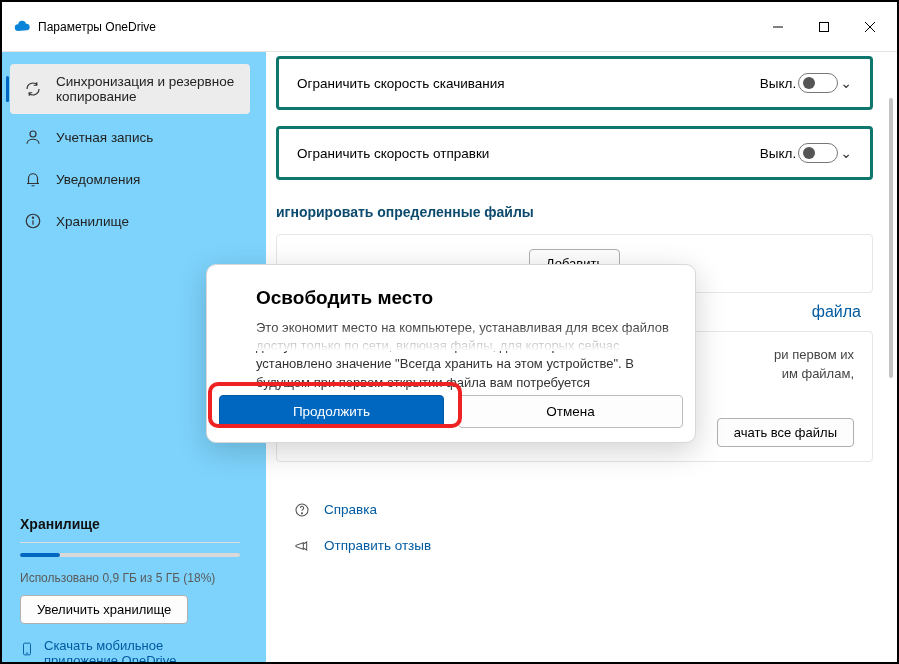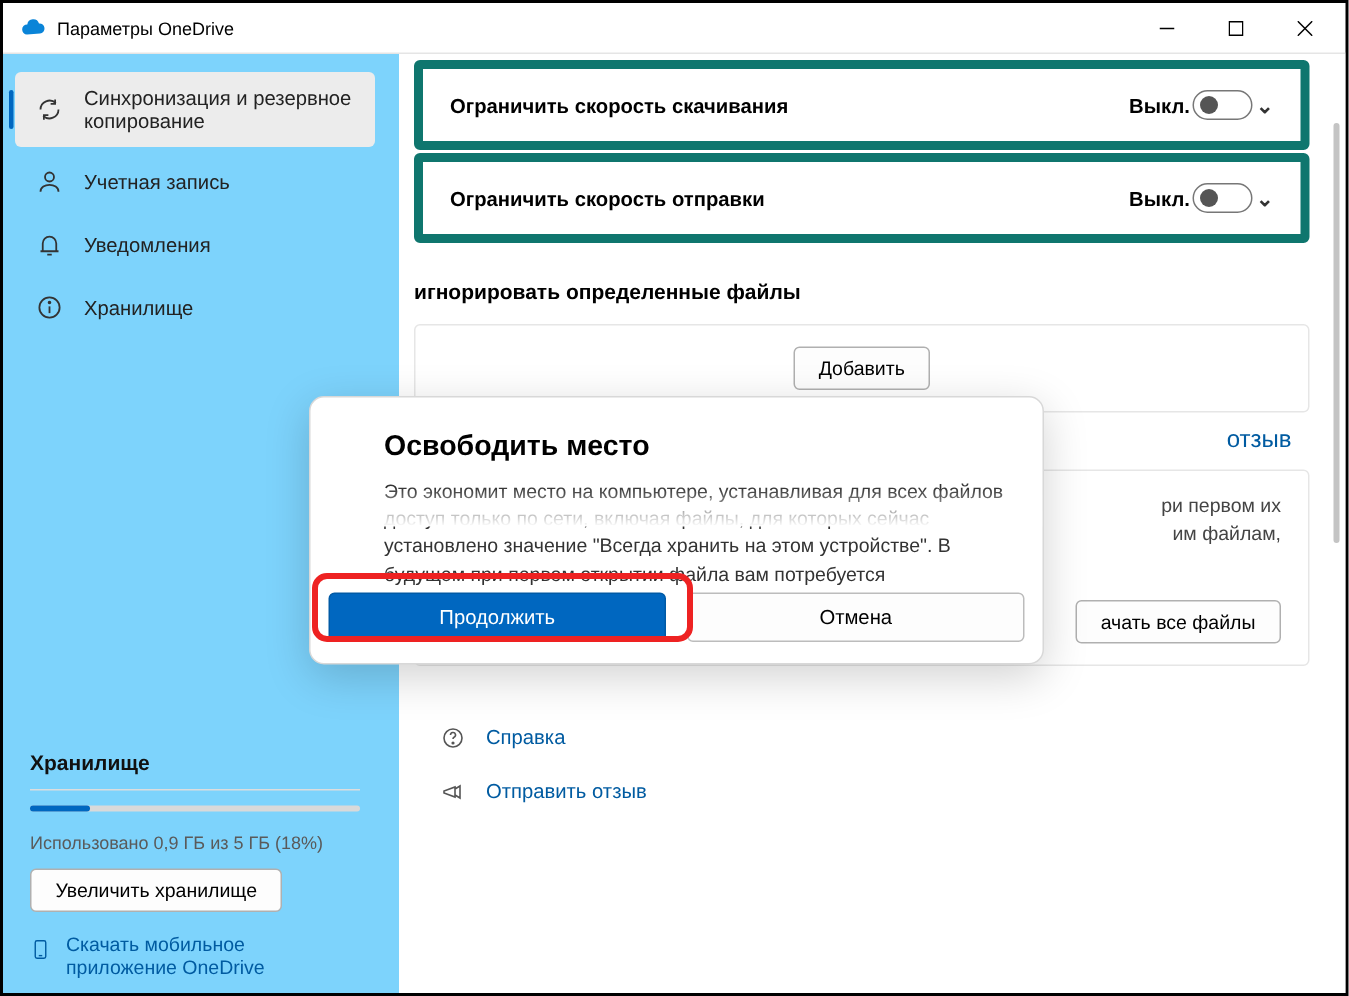--- a/index.html
+++ b/index.html
@@ -1,42 +1,42 @@
 <!DOCTYPE html>
 <html><head>
 <meta charset="utf-8">
 <style>
   * { box-sizing: border-box; margin: 0; padding: 0; font-family: "Segoe UI", sans-serif; }
   body { background: #fff; width: 899px; height: 664px; overflow: hidden; position: relative; border: 2px solid #000; }
-  .titlebar { display: flex; align-items: center; height: 34px; padding: 0 4px 0 12px; border-bottom: 1px solid #e5e5e5; }
+  .titlebar { display: flex; align-items: center; height: 50px; padding: 0 4px 0 12px; border-bottom: 1px solid #e5e5e5; }
   .titlebar .icon-cloud { width: 16px; height: 16px; margin-right: 8px; }
   .titlebar .title { font-size: 12px; color: #000; }
   .titlebar .win-controls { margin-left: auto; display: flex; }
   .titlebar .win-btn { width: 46px; height: 32px; display: flex; align-items: center; justify-content: center; font-size: 14px; color: #000; }
   .app { display: flex; height: 626px; }
   .sidebar { width: 264px; background: #7dd3fc; padding: 10px 8px 10px 0; display: flex; flex-direction: column; }
   .side-item { display: flex; align-items: center; gap: 14px; padding: 10px 14px; border-radius: 4px; margin: 2px 8px 2px 8px; font-size: 13.5px; color: #222; position: relative; }
   .side-item.active { background: #ececec; }
   .side-item.active::before { content: ""; position: absolute; left: -4px; top: 12px; bottom: 12px; width: 3px; background: #0067c0; border-radius: 2px; }
   .side-icon { width: 18px; height: 18px; display: flex; align-items: center; justify-content: center; color: #222; flex-shrink: 0; }
   .storage-block { margin-top: auto; padding: 0 18px 0 18px; }
   .storage-title { font-size: 14px; font-weight: 600; color: #111; padding-bottom: 10px; border-bottom: 1px solid #ddd; margin-bottom: 10px; }
   .storage-bar { width: 100%; height: 4px; background: #d9d9d9; border-radius: 2px; position: relative; margin-bottom: 14px; }
   .storage-bar-fill { position: absolute; left: 0; top: 0; bottom: 0; width: 18%; background: #0067c0; border-radius: 2px; }
   .storage-used { font-size: 12px; color: #5a5a5a; margin-bottom: 10px; }
   .btn-outline { display: inline-flex; align-items: center; justify-content: center; font-size: 13px; padding: 6px 16px; border: 1px solid #b0b0b0; background: #fdfdfd; border-radius: 4px; color: #000; }
   .mobile-link { display: flex; gap: 10px; align-items: flex-start; margin-top: 14px; font-size: 13px; color: #005ba1; }
   .mobile-link .phone-icon { width: 14px; height: 18px; flex-shrink: 0; margin-top: 2px; }
   .content { flex: 1; background: #fff; position: relative; padding: 4px 24px 0 10px; overflow: hidden; }
-  .setting-row { border: 6px solid #0f766e; border-radius: 4px; padding: 14px 18px; display: flex; align-items: center; justify-content: space-between; font-size: 13.5px; margin-bottom: 2px; font-weight: bold; }
+  .setting-row { border: 3px solid #0f766e; border-radius: 4px; padding: 14px 18px; display: flex; align-items: center; justify-content: space-between; font-size: 13.5px; margin-bottom: 16px; }
   .setting-row .right { display: flex; align-items: center; gap: 2px; }
   .toggle { width: 40px; height: 20px; border-radius: 10px; border: 1px solid #777; background: #fff; position: relative; }
   .toggle::after { content: ""; position: absolute; width: 12px; height: 12px; border-radius: 50%; background: #555; top: 3px; left: 4px; }
   .chev { font-size: 14px; color: #333; }
-  .section-title { font-size: 14px; font-weight: 600; color: #000000; margin: 24px 0 14px 0; }
+  .section-title { font-size: 14px; font-weight: 600; color: #0c4a6e; margin: 24px 0 14px 0; }
   .box { border: 1px solid #e6e6e6; border-radius: 4px; padding: 14px 18px; font-size: 13.5px; color: #222; }
   .box .desc { font-size: 13px; color: #444; line-height: 1.45; }
   .link { color: #005ba1; text-decoration: none; }
   .help-row { display: flex; align-items: center; gap: 12px; font-size: 13.5px; color: #005ba1; margin: 20px 0; padding-left: 18px; }
   .help-icon { color: #555; width: 18px; display: inline-flex; }
   .dialog { position: absolute; top: 262px; left: 204px; width: 490px; background: #fff; border-radius: 10px; border: 1px solid #d8d8d8; box-shadow: 0 8px 30px rgba(0,0,0,0.18); overflow: hidden; }
   .dialog-body { padding: 22px 26px 14px 26px; margin-left: 23px; }
   .dialog-title { font-size: 19px; font-weight: 600; margin-bottom: 10px; }
   .dialog-text { font-size: 13px; color: #333; line-height: 1.4; }
   .dialog-fade { position: absolute; left: 0; right: 0; bottom: 44px; height: 26px; background: linear-gradient(to bottom, rgba(255,255,255,0), #fff); }
@@ -158,21 +158,21 @@
     </div>
 
     <div class="section-title">игнорировать определенные файлы</div>
 
     <div class="box" style="display:flex; justify-content:center;">
       <div class="btn-outline">Добавить</div>
     </div>
 
     <div style="height:10px"></div>
     <div style="text-align:right; padding-right:12px;">
-      <span class="link">отзыв</span>
+      <span class="link">файла</span>
     </div>
 
     <div class="box" style="margin-top:10px;">
       <div class="desc" style="text-align:right">ри первом их</div>
       <div class="desc" style="text-align:right">им файлам,</div>
       <div style="height:34px"></div>
       <div style="display:flex; justify-content:flex-end;">
         <div class="btn-outline">ачать все файлы</div>
       </div>
     </div>

